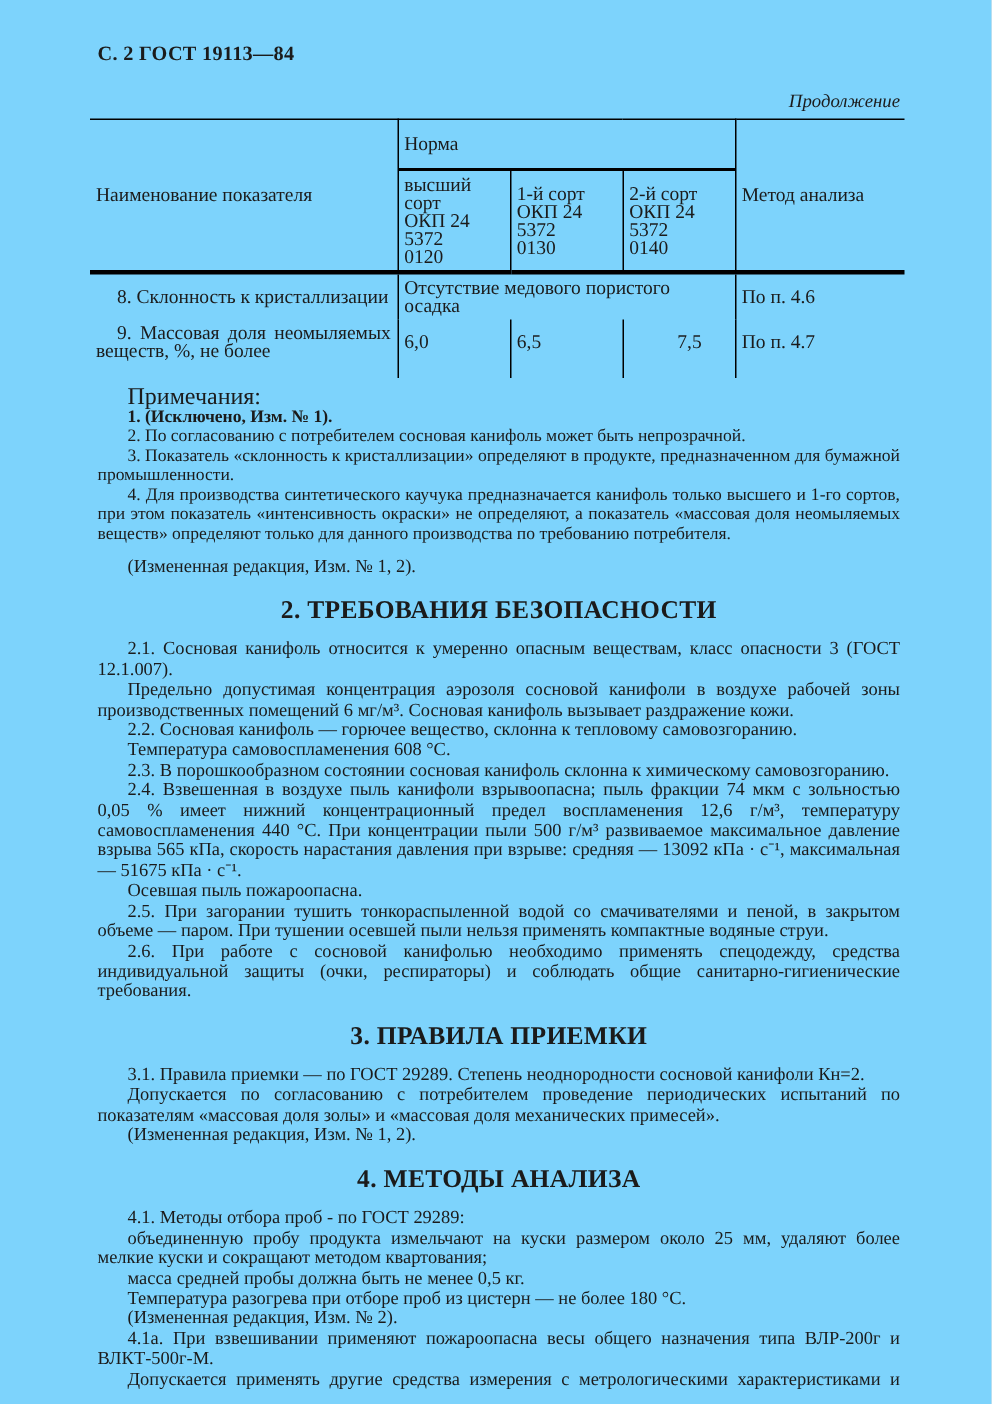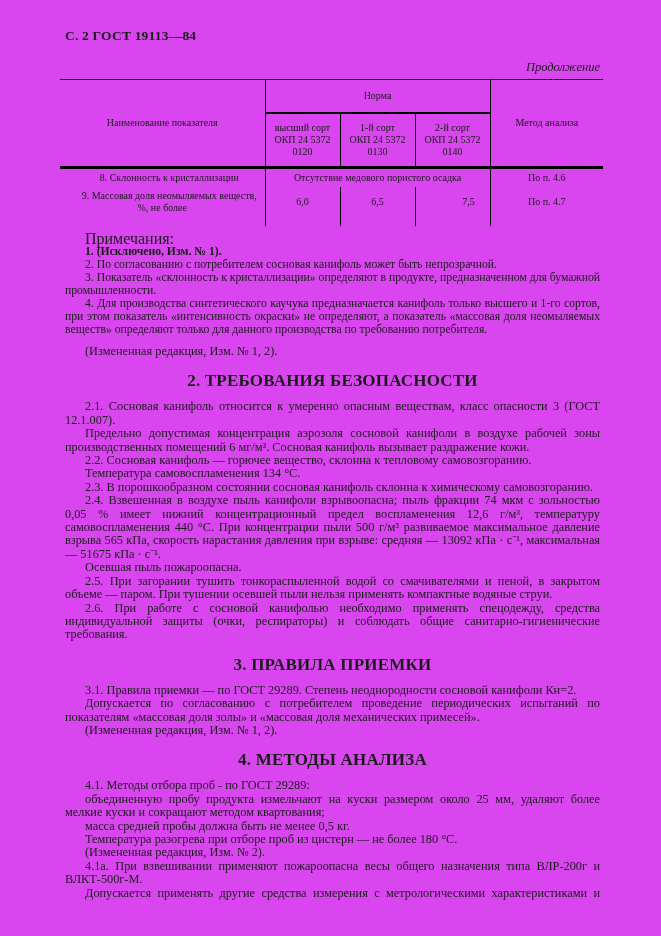--- a/index.html
+++ b/index.html
@@ -1,20 +1,20 @@
 <!DOCTYPE html>
 <html><head>
 <meta charset="utf-8">
 <style>
   html,body{margin:0;padding:0;background:#e8e8e8;}
   .page{
     position:relative;
     width:661px;height:936px;
     margin:0 auto;
-    background:#d946ef;
+    background:#7dd3fc;
     color:#1b1b1b;
     font-family:"Liberation Serif", serif;
     box-sizing:border-box;
     padding:28px 61px 0 65px;
     overflow:hidden;
   }
   .page-header{
     font-weight:bold;
     font-size:13.5px;
     letter-spacing:.2px;
@@ -32,23 +32,22 @@
     margin-left:-5px;
     margin-top:4px;
     table-layout:fixed;
   }
   table.norms col.c1{width:205px;}
   table.norms col.c2{width:75px;}
   table.norms col.c3{width:75px;}
   table.norms col.c4{width:75px;}
   table.norms col.c5{width:113px;}
   table.norms td{
-    font-size:10px;
+    font-size:13px;
     line-height:12px;
-    text-align:center;
     vertical-align:middle;
     padding:3px 4px;
   }
   .hdr-top{border-top:1.5px solid #000;}
   .hdr-bottom{border-bottom:3px solid #000;}
   td.h-name{border-right:1.5px solid #000;}
   td.h-norma{border-bottom:2px solid #000;border-right:1.5px solid #000;height:26px;}
   td.h-method{}
   td.h-grade{white-space:pre-line;height:46px;border-right:1.5px solid #000;}
   td.h-grade.last{border-right:1.5px solid #000;}
@@ -158,21 +157,21 @@
     <p class="note">3.  Показатель «склонность к кристаллизации» определяют в продукте, предназначенном для бумажной промышленности.</p>
     <p class="note">4.  Для производства синтетического каучука предназначается канифоль только высшего и 1-го сортов, при этом показатель «интенсивность окраски» не определяют, а показатель «массовая доля неомыляемых веществ» определяют только для данного производства по требованию потребителя.</p>
     <p class="amended">(Измененная редакция, Изм. № 1, 2).</p>
   </div>
 
   <div>
     <p class="sec-title">2.  ТРЕБОВАНИЯ БЕЗОПАСНОСТИ</p>
     <p class="para">2.1.  Сосновая канифоль относится к умеренно опасным веществам, класс опасности 3 (ГОСТ 12.1.007).</p>
     <p class="para">Предельно допустимая концентрация аэрозоля сосновой канифоли в воздухе рабочей зоны производственных помещений 6 мг/м³. Сосновая канифоль вызывает раздражение кожи.</p>
     <p class="para">2.2.  Сосновая канифоль — горючее вещество, склонна к тепловому самовозгоранию.</p>
-    <p class="para">Температура самовоспламенения 134 °С.</p>
+    <p class="para">Температура самовоспламенения 608 °С.</p>
     <p class="para">2.3.  В порошкообразном состоянии сосновая канифоль склонна к химическому самовозгоранию.</p>
     <p class="para">2.4.  Взвешенная в воздухе пыль канифоли взрывоопасна; пыль фракции 74 мкм с зольностью 0,05 % имеет нижний концентрационный предел воспламенения 12,6 г/м³, температуру самовоспламенения 440 °С. При концентрации пыли 500 г/м³ развиваемое максимальное давление взрыва 565 кПа, скорость нарастания давления при взрыве: средняя — 13092 кПа · с⁻¹, максимальная — 51675 кПа · с⁻¹.</p>
     <p class="para">Осевшая пыль пожароопасна.</p>
     <p class="para">2.5.  При загорании тушить тонкораспыленной водой со смачивателями и пеной, в закрытом объеме — паром. При тушении осевшей пыли нельзя применять компактные водяные струи.</p>
     <p class="para">2.6.  При работе с сосновой канифолью необходимо применять спецодежду, средства индивидуальной защиты (очки, респираторы) и соблюдать общие санитарно-гигиенические требования.</p>
   </div>
 
   <div>
     <p class="sec-title">3.  ПРАВИЛА ПРИЕМКИ</p>
     <p class="para">3.1.  Правила приемки — по ГОСТ 29289. Степень неоднородности сосновой канифоли Кн=2.</p>

